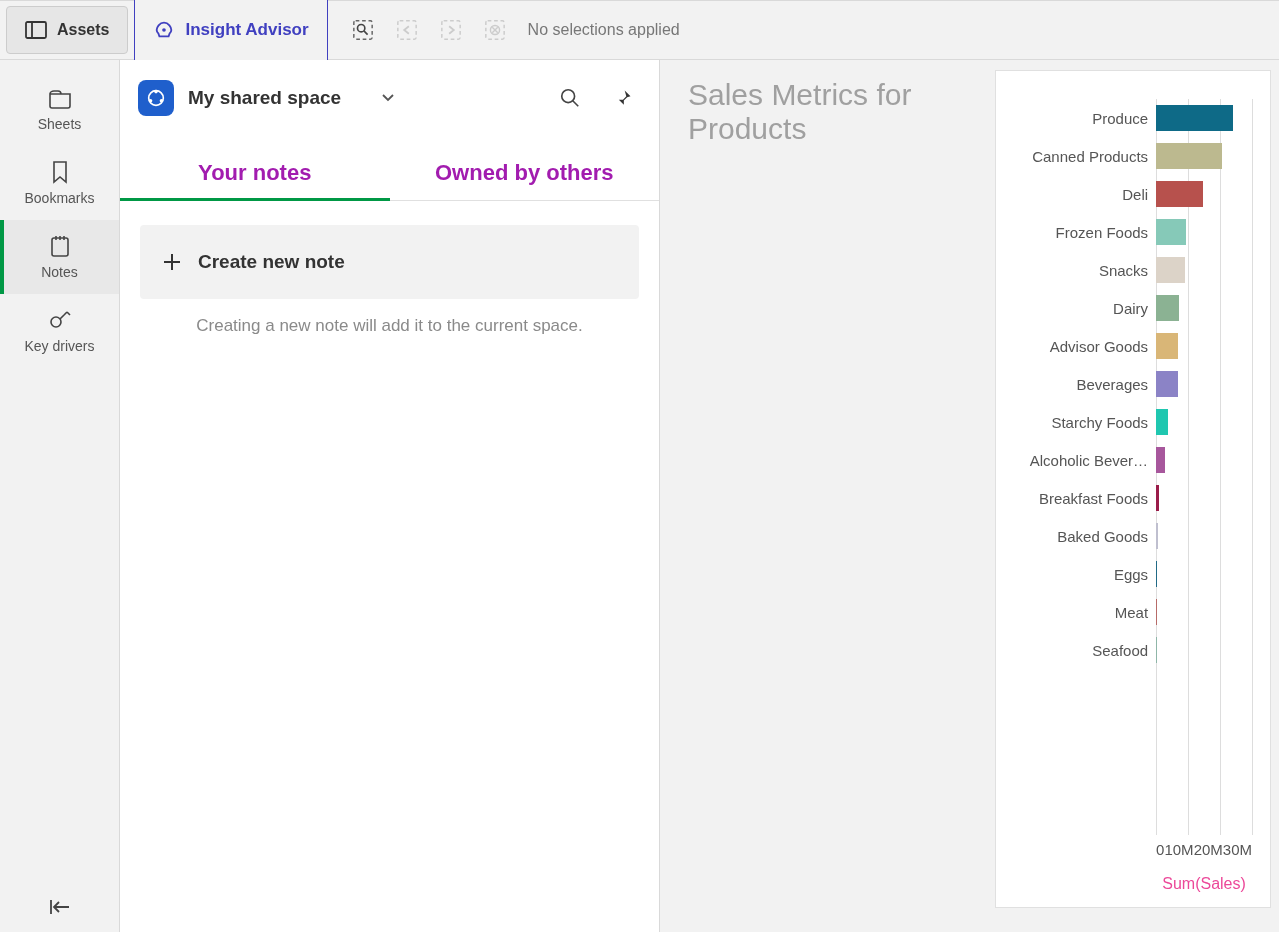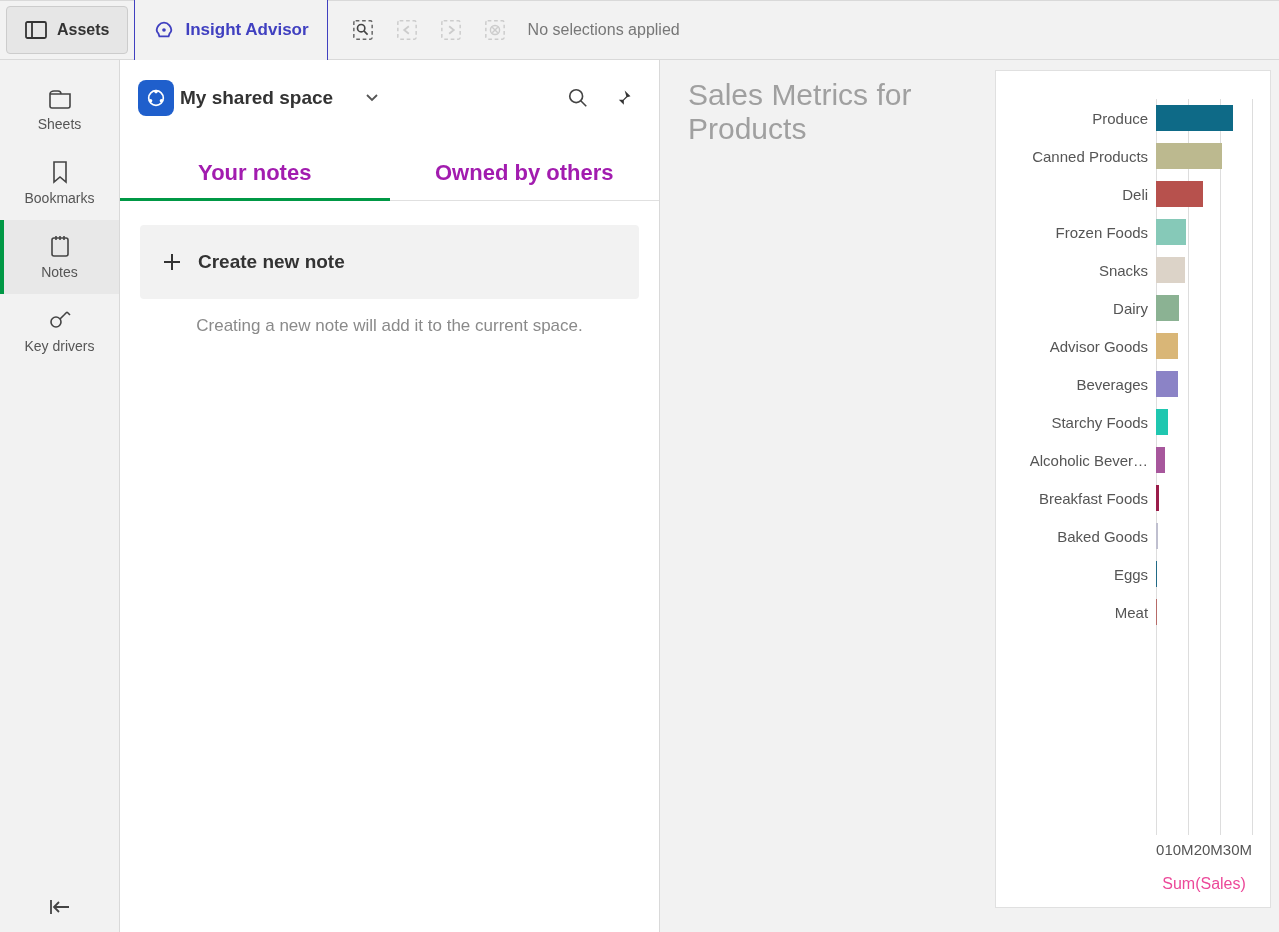--- a/index.html
+++ b/index.html
@@ -67,20 +67,21 @@
   
   
   .notes-panel {
     width: 540px; background: #fff; border-right: 1px solid #d9d9d9;
     display: flex; flex-direction: column;
     padding: 14px 0;
   }
   .notes-header {
     display: flex; align-items: center;
     padding: 6px 20px 10px 18px;
+    gap: 8px;
   }
   .space-badge {
     width: 36px; height: 36px; border-radius: 8px;
     background: #1f5fcc; display: flex; align-items: center; justify-content: center;
     color: #fff;
   }
   .space-name { font-size: 19px; font-weight: 600; color: #333; margin-left: 6px; }
   .space-chevron { margin-left: 32px; color: #666; cursor: pointer; }
   .notes-header .spacer { flex: 1; }
   .notes-icon-btn { color: #444; cursor: pointer; padding: 6px; margin-left: 12px; }
@@ -402,20 +403,26 @@
             <div class="bar-track">
               <div class="bar-fill" style="width: 1.33333%; background: rgb(33, 106, 134);"></div>
             </div>
           </div>
           <div class="bar-row">
             <div class="bar-label">Meat</div>
             <div class="bar-track">
               <div class="bar-fill" style="width: 0.4%; background: rgb(183, 107, 104);"></div>
             </div>
           </div>
+          <div class="bar-row">
+            <div class="bar-label">Seafood</div>
+            <div class="bar-track">
+              <div class="bar-fill" style="width: 0.2%; background: rgb(143, 182, 168);"></div>
+            </div>
+          </div>
         </div>
       <div class="axis-row">
         <div class="axis-spacer"></div>
         <div class="axis-ticks" id="axis-ticks">
             <span>0</span>
             <span>10M</span>
             <span>20M</span>
             <span>30M</span>
           </div>
       </div>

